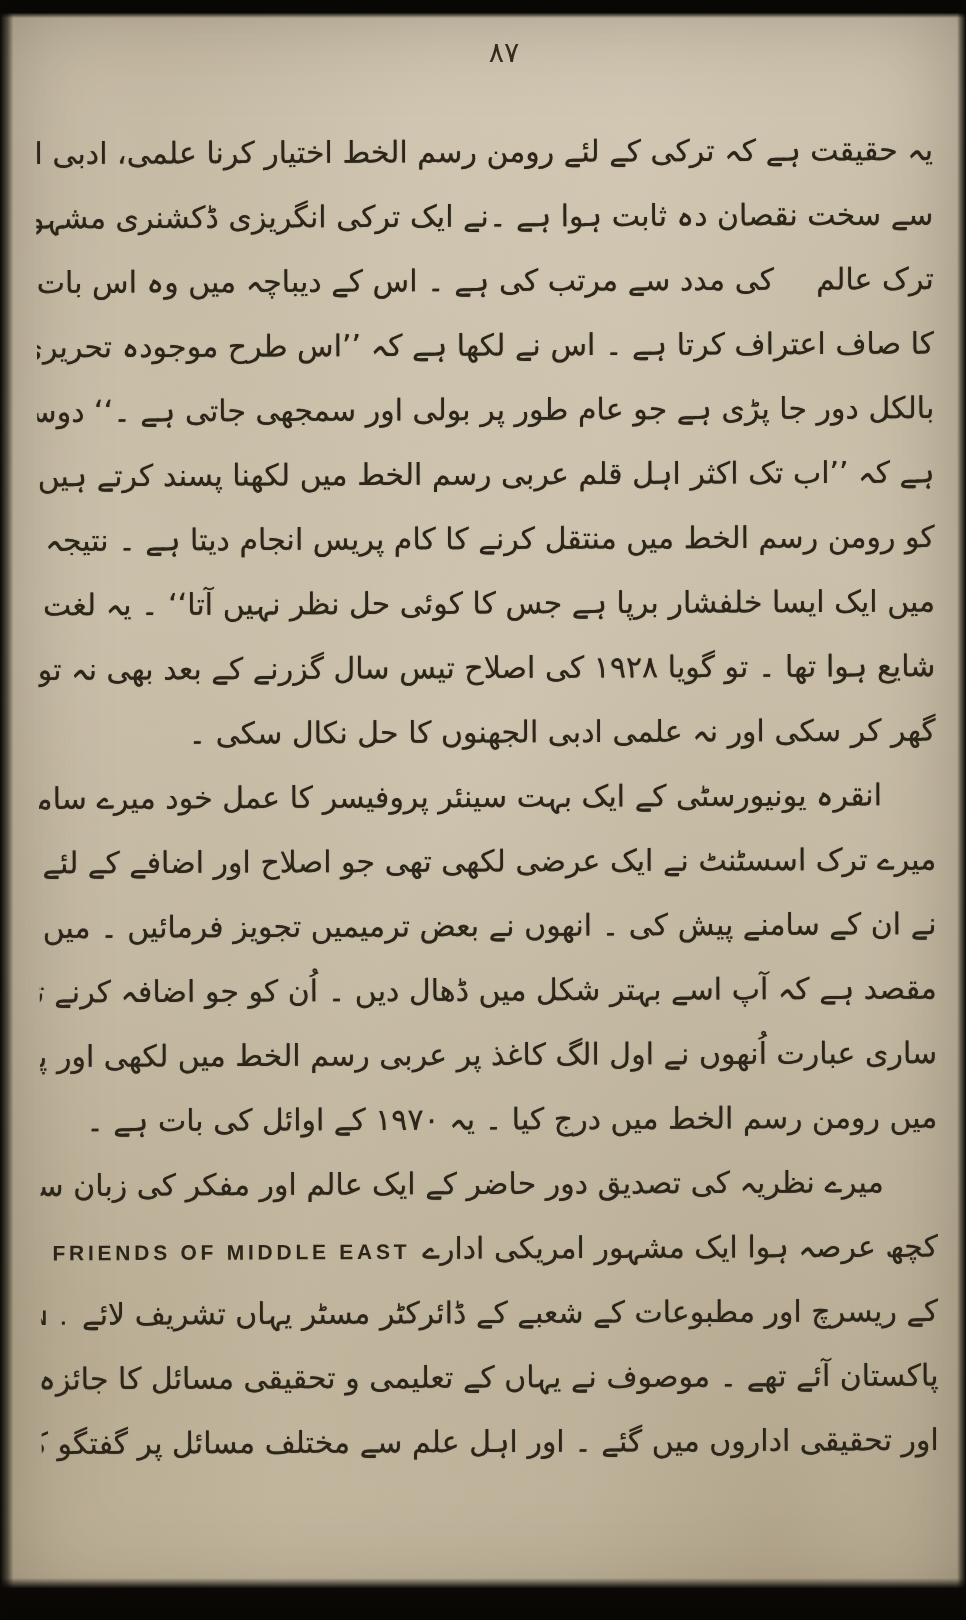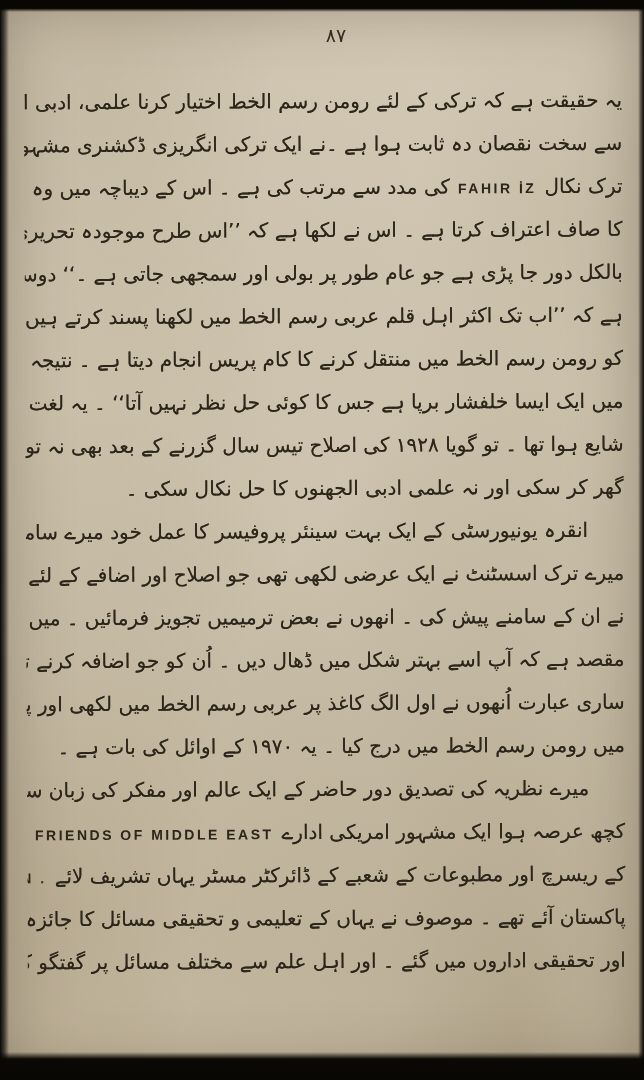--- a/index.html
+++ b/index.html
@@ -103,22 +103,21 @@
 
   <div class="page-number">۸۷</div>
 
   <div class="text-block">
       <div class="line" dir="rtl"><span class="seg-ur">یہ حقیقت ہے کہ ترکی کے لئے رومن رسم الخط اختیار کرنا علمی، ادبی اور ثقافتی اعتبار</span></div>
       <div class="line spread" dir="rtl">
         <span class="seg-ur">سے سخت نقصان دہ ثابت ہوا ہے ۔</span>
         <span class="seg-ur">نے ایک ترکی انگریزی ڈکشنری مشہور</span>
       </div>
       <div class="line spread" dir="rtl">
-        <span class="seg-ur">ترک نکال</span>
-        <span class="seg-en">FAHIR İZ</span>
+        <span class="seg-ur">ترک عالم</span>
         <span class="seg-ur">کی مدد سے مرتب کی ہے ۔ اس کے دیباچہ میں وہ اس بات</span>
       </div>
       <div class="line" dir="rtl"><span class="seg-ur">کا صاف اعتراف کرتا ہے ۔ اس نے لکھا ہے کہ ’’اس طرح موجودہ تحریری زبان اس زبان سے</span></div>
       <div class="line" dir="rtl"><span class="seg-ur">بالکل دور جا پڑی ہے جو عام طور پر بولی اور سمجھی جاتی ہے ۔‘‘ دوسری جگہ یہی مصنف لکھتا</span></div>
       <div class="line" dir="rtl"><span class="seg-ur">ہے کہ ’’اب تک اکثر اہل قلم عربی رسم الخط میں لکھنا پسند کرتے ہیں ۔ اور ان کی اس تحریر</span></div>
       <div class="line" dir="rtl"><span class="seg-ur">کو رومن رسم الخط میں منتقل کرنے کا کام پریس انجام دیتا ہے ۔ نتیجہ ظاہر کہ ہجے کے معاملے</span></div>
       <div class="line" dir="rtl"><span class="seg-ur">میں ایک ایسا خلفشار برپا ہے جس کا کوئی حل نظر نہیں آتا‘‘ ۔ یہ لغت ۱۹۵۸ میں</span></div>
       <div class="line" dir="rtl"><span class="seg-ur">شایع ہوا تھا ۔ تو گویا ۱۹۲۸ کی اصلاح تیس سال گزرنے کے بعد بھی نہ تو دلوں میں</span></div>
       <div class="line" dir="rtl"><span class="seg-ur">گھر کر سکی اور نہ علمی ادبی الجھنوں کا حل نکال سکی ۔</span></div>
       <div class="line indent" dir="rtl"><span class="seg-ur">انقرہ یونیورسٹی کے ایک بہت سینئر پروفیسر کا عمل خود میرے سامنے ہے ۔</span></div>

